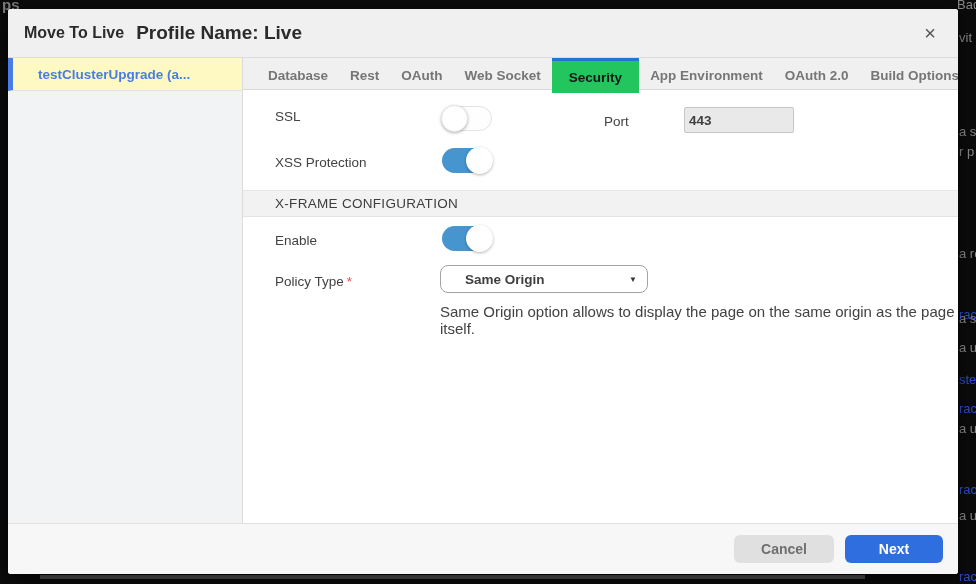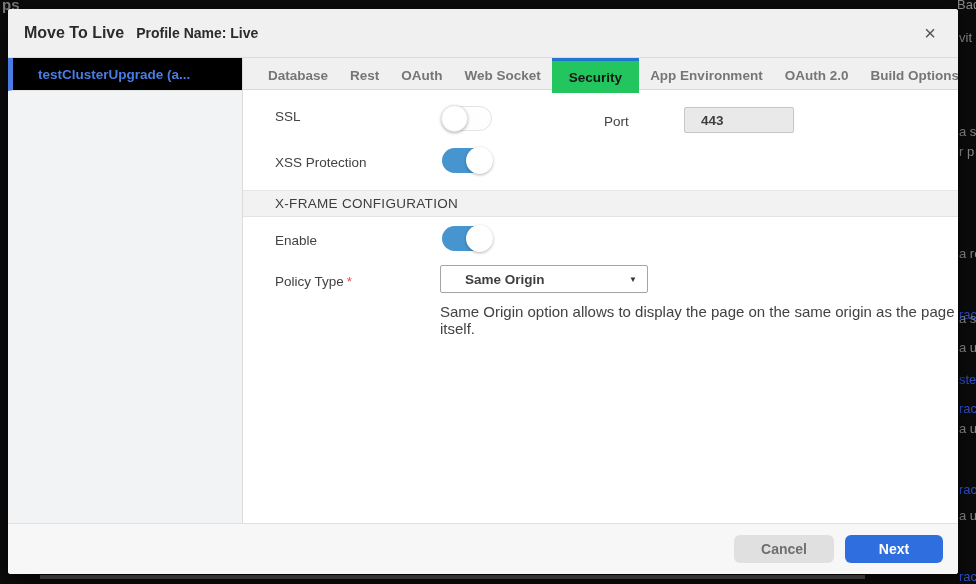--- a/index.html
+++ b/index.html
@@ -13,29 +13,29 @@
                   background:#505050; z-index:0; }
 
   
   .dialog { position:absolute; left:8px; top:9px; width:950px; height:565px;
             background:#fff; border-radius:3px; box-shadow:0 6px 20px rgba(0,0,0,.55);
             display:flex; flex-direction:column; z-index:2; overflow:hidden; }
 
   .dlg-header { height:49px; flex:0 0 49px; background:#f0f0f0; border-bottom:1px solid #dcdcdc;
                 display:flex; align-items:center; padding:0 16px; }
   .dlg-title { font-size:16px; font-weight:bold; color:#2b2b2b; margin-right:12px; }
-  .dlg-subtitle { font-size:14px; font-weight:bold; color:#2b2b2b; }
+  .dlg-subtitle { font-size:19px; font-weight:bold; color:#2b2b2b; }
   .dlg-close { margin-left:auto; font-size:20px; color:#555; cursor:pointer; line-height:1;
                padding:2px 6px; }
 
   .dlg-body { flex:1; display:flex; min-height:0; }
 
   
   .sidebar { width:235px; flex:0 0 235px; background:#f2f3f5; border-right:1px solid #d9dbde; }
-  .side-item { height:33px; background:#000000; border-left:5px solid #4a7de4;
+  .side-item { height:33px; background:#fef9c3; border-left:5px solid #4a7de4;
                border-bottom:1px solid #e2e2e2; display:flex; align-items:center;
                padding-left:25px; cursor:pointer; }
   .side-item span { font-size:13.5px; font-weight:bold; color:#4a7de4; white-space:nowrap;
                     overflow:hidden; }
 
   
   .main { flex:1; display:flex; flex-direction:column; min-width:0; }
   .tabbar { height:32px; flex:0 0 32px; background:#f0f0f0; border-bottom:1px solid #d8d8d8;
             display:flex; align-items:stretch; padding-left:14px; }
   .tab { display:flex; align-items:center; padding:0 11px; font-size:13.5px; font-weight:bold;
@@ -52,29 +52,29 @@
   .toggle .knob { position:absolute; top:-1px; width:27px; height:27px; border-radius:50%;
                   background:#fff; box-shadow:0 1px 3px rgba(0,0,0,.3); }
   .toggle.off { background:#fefefe; border:1px solid #e3e3e3; }
   .toggle.off .knob { left:-2px; top:-2px; border:1px solid #e6e6e6; }
   .toggle.on { background:#4695ce; }
   .toggle.on .knob { right:-1px; }
 
   .port-input { position:absolute; left:441px; top:17px; width:110px; height:26px;
                 background:#e9e9e9; border:1px solid #c6c6c6; border-radius:2px;
                 font-family:"Liberation Sans", sans-serif; font-size:13.5px; font-weight:bold;
-                color:#3f3f3f; padding-left:16px; }
+                color:#3f3f3f; padding-left:4px; }
 
   .section-bar { position:absolute; left:0; top:100px; width:100%; height:27px;
                  background:#f2f2f2; border-top:1px solid #e6e6e6; border-bottom:1px solid #e3e3e3;
                  display:flex; align-items:center; padding-left:32px; }
   .section-bar span { font-size:13.5px; color:#3d3d3d; letter-spacing:.3px; }
 
   .select-box { position:absolute; left:197px; top:175px; width:208px; height:28px;
-                background:#fff; border:1px solid #a4a4a4; border-radius:2px;
+                background:#fff; border:1px solid #a4a4a4; border-radius:8px;
                 display:flex; align-items:center; padding:0 10px 0 24px; cursor:pointer; }
   .select-box .sel-val { font-size:13.5px; font-weight:bold; color:#3f3f3f; flex:1; }
   .select-box .sel-arrow { font-size:8px; color:#333; }
 
   .help-text { position:absolute; left:197px; top:213px; font-size:15px; color:#424242; }
 
   
   .dlg-footer { height:51px; flex:0 0 51px; background:#f7f7f7; border-top:1px solid #e0e0e0;
                 display:flex; align-items:center; justify-content:flex-end;
                 padding-right:15px; gap:11px; }

